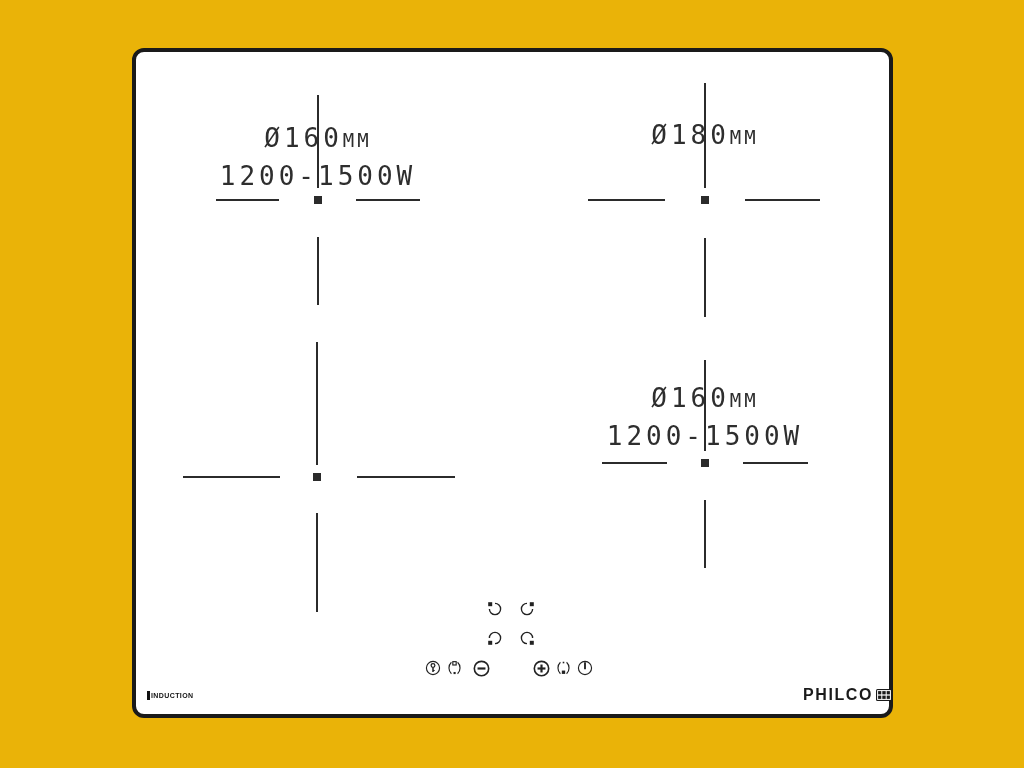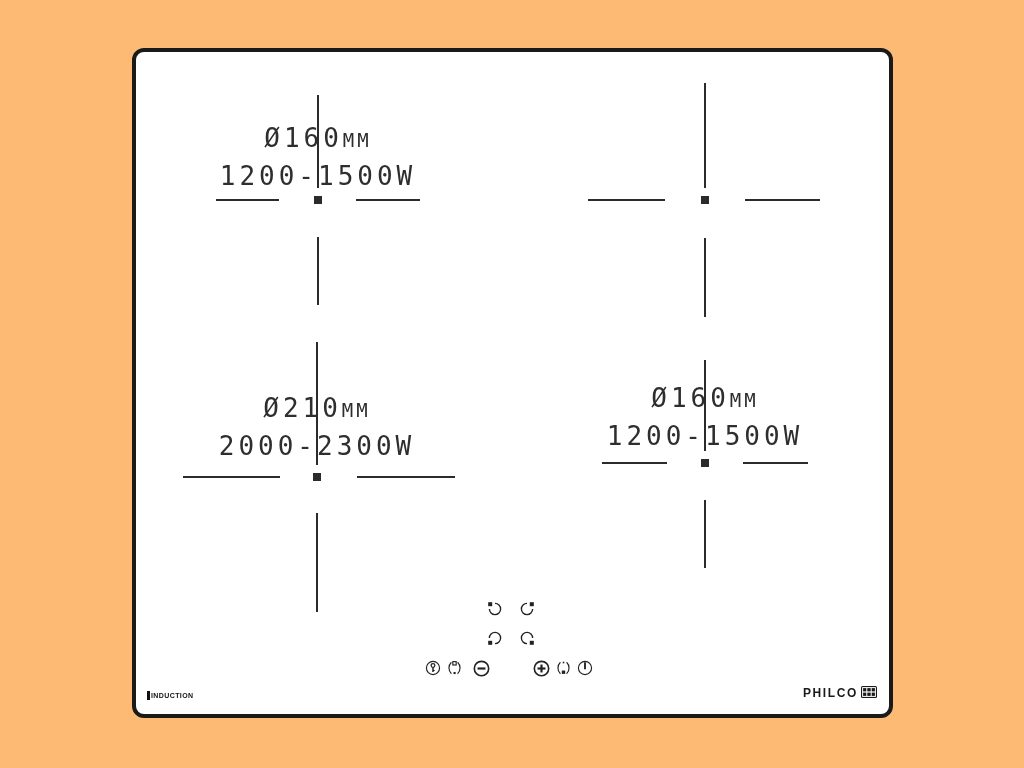--- a/index.html
+++ b/index.html
@@ -1,67 +1,64 @@
 <!DOCTYPE html>
 <html><head>
 <meta charset="utf-8">
 <style>
   html,body{margin:0;padding:0;background:#ffffff;}
-  #canvas{position:relative;width:1024px;height:768px;background:#fdba74;overflow:hidden;
+  #canvas{position:relative;width:1024px;height:768px;background:#eab308;overflow:hidden;
           font-family:"DejaVu Sans Mono",monospace;}
   .panel{position:absolute;left:132px;top:48px;width:761px;height:670px;box-sizing:border-box;
          border:4px solid #1a1a1a;border-radius:12px;background:#ffffff;}
   
   .vline{position:absolute;width:2px;background:#2b2b2b;}
   .hline{position:absolute;height:2px;background:#2b2b2b;}
   .csq{position:absolute;width:8px;height:8px;background:#2b2b2b;}
   
   .zlabel{position:absolute;transform:translateX(-50%);text-align:center;white-space:nowrap;
           color:#2e2e2e;font-size:26px;line-height:36px;letter-spacing:4px;font-weight:400;}
   .zlabel .unit{font-size:19px;letter-spacing:3px;}
   
   .cicon{position:absolute;}
   .cicon svg{display:block;}
   
   .induction{position:absolute;left:147px;top:691px;font-family:"Liberation Sans",sans-serif;
              font-size:7px;font-weight:bold;letter-spacing:0.4px;color:#111;
              border-left:3px solid #111;padding-left:1px;line-height:9px;}
-  .philco{position:absolute;left:803px;top:686px;display:flex;gap:3px;
-          font-family:"Liberation Sans",sans-serif;font-size:12px;font-weight:bold;
+  .philco{position:absolute;left:803px;top:686px;display:flex;align-items:center;gap:3px;
+          font-family:"Liberation Sans",sans-serif;font-size:16px;font-weight:bold;
           letter-spacing:1.6px;color:#1a1a1a;}
   .philco svg{display:block;}
 </style>
 </head>
 <body>
 
 <div id="canvas">
   <div class="panel"></div>
 
   <div class="zlabel" style="left:318px;top:120px;">
     <div><span>Ø160</span><span class="unit">MM</span></div>
     <div>1200-1500W</div>
   </div>
   <div class="vline" style="left:317px;top:95px;height:93px;"></div>
   <div class="vline" style="left:317px;top:237px;height:68px;"></div>
   <div class="hline" style="left:216px;top:199px;width:63px;"></div>
   <div class="hline" style="left:356px;top:199px;width:64px;"></div>
   <div class="csq" style="left:314px;top:196px;"></div>
 
   <div class="zlabel" style="left:705px;top:117px;">
+    <div><span>Ø180</span><span class="unit">MM</span></div>
   </div>
   <div class="vline" style="left:704px;top:83px;height:105px;"></div>
   <div class="vline" style="left:704px;top:238px;height:79px;"></div>
   <div class="hline" style="left:588px;top:199px;width:77px;"></div>
   <div class="hline" style="left:745px;top:199px;width:75px;"></div>
   <div class="csq" style="left:701px;top:196px;"></div>
 
-  <div class="zlabel" style="left:317px;top:390px;">
-    <div><span>Ø210</span><span class="unit">MM</span></div>
-    <div>2000-2300W</div>
-  </div>
   <div class="vline" style="left:316px;top:342px;height:123px;"></div>
   <div class="vline" style="left:316px;top:513px;height:99px;"></div>
   <div class="hline" style="left:183px;top:476px;width:97px;"></div>
   <div class="hline" style="left:357px;top:476px;width:98px;"></div>
   <div class="csq" style="left:313px;top:473px;"></div>
 
   <div class="zlabel" style="left:705px;top:380px;">
     <div><span>Ø160</span><span class="unit">MM</span></div>
     <div>1200-1500W</div>
   </div>

